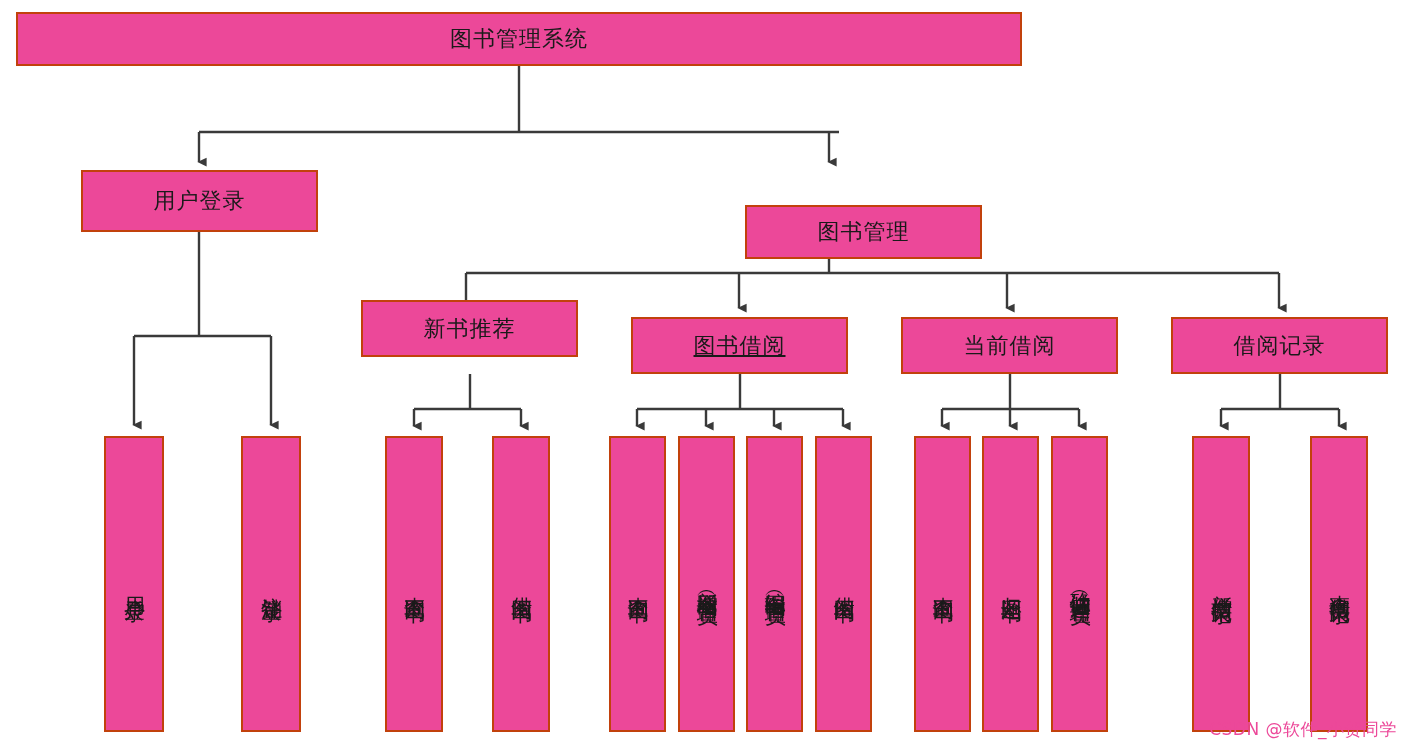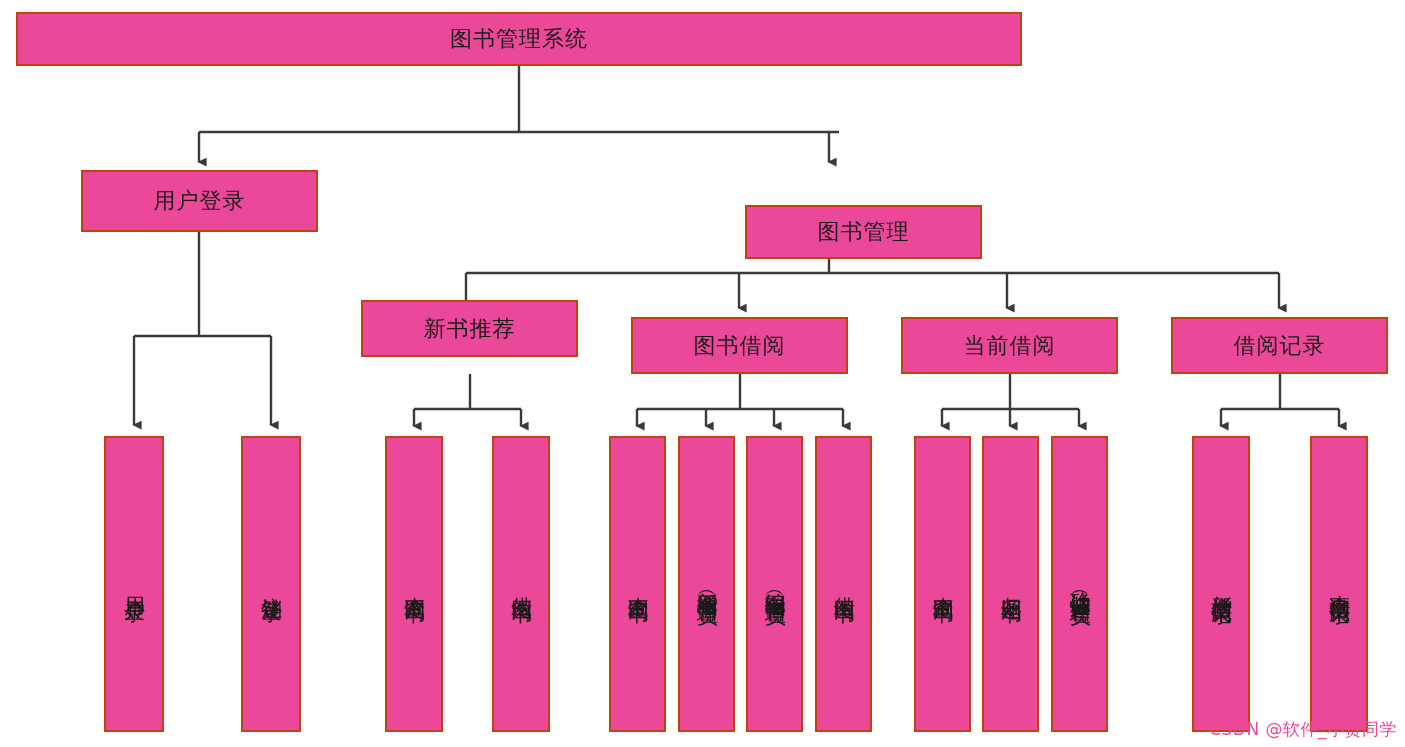--- a/index.html
+++ b/index.html
@@ -127,21 +127,21 @@
   <div class="node node-h" style="left:81px; top:170px; width:237px; height:62px;">
     <span class="node-label">用户登录</span>
   </div>
   <div class="node node-h" style="left:745px; top:170px; width:237px; height:54px;margin-top:35px;">
     <span class="node-label">图书管理</span>
   </div>
 
   <div class="node node-h" style="left:361px; top:300px; width:217px; height:57px;">
     <span class="node-label">新书推荐</span>
   </div>
-  <div class="node node-h" style="left:631px; top:317px; width:217px; height:57px;">
+  <div class="node node-h" style="left:631px; top:317px; width:217px; height:57px;text-decoration:underline;">
     <span class="node-label">图书借阅</span>
   </div>
   <div class="node node-h" style="left:901px; top:317px; width:217px; height:57px;text-align:center;">
     <span class="node-label">当前借阅</span>
   </div>
   <div class="node node-h" style="left:1171px; top:317px; width:217px; height:57px;align-items:center;">
     <span class="node-label">借阅记录</span>
   </div>
 
   <div class="node node-v" style="left:104px; top:436px; width:60px; height:296px;">

